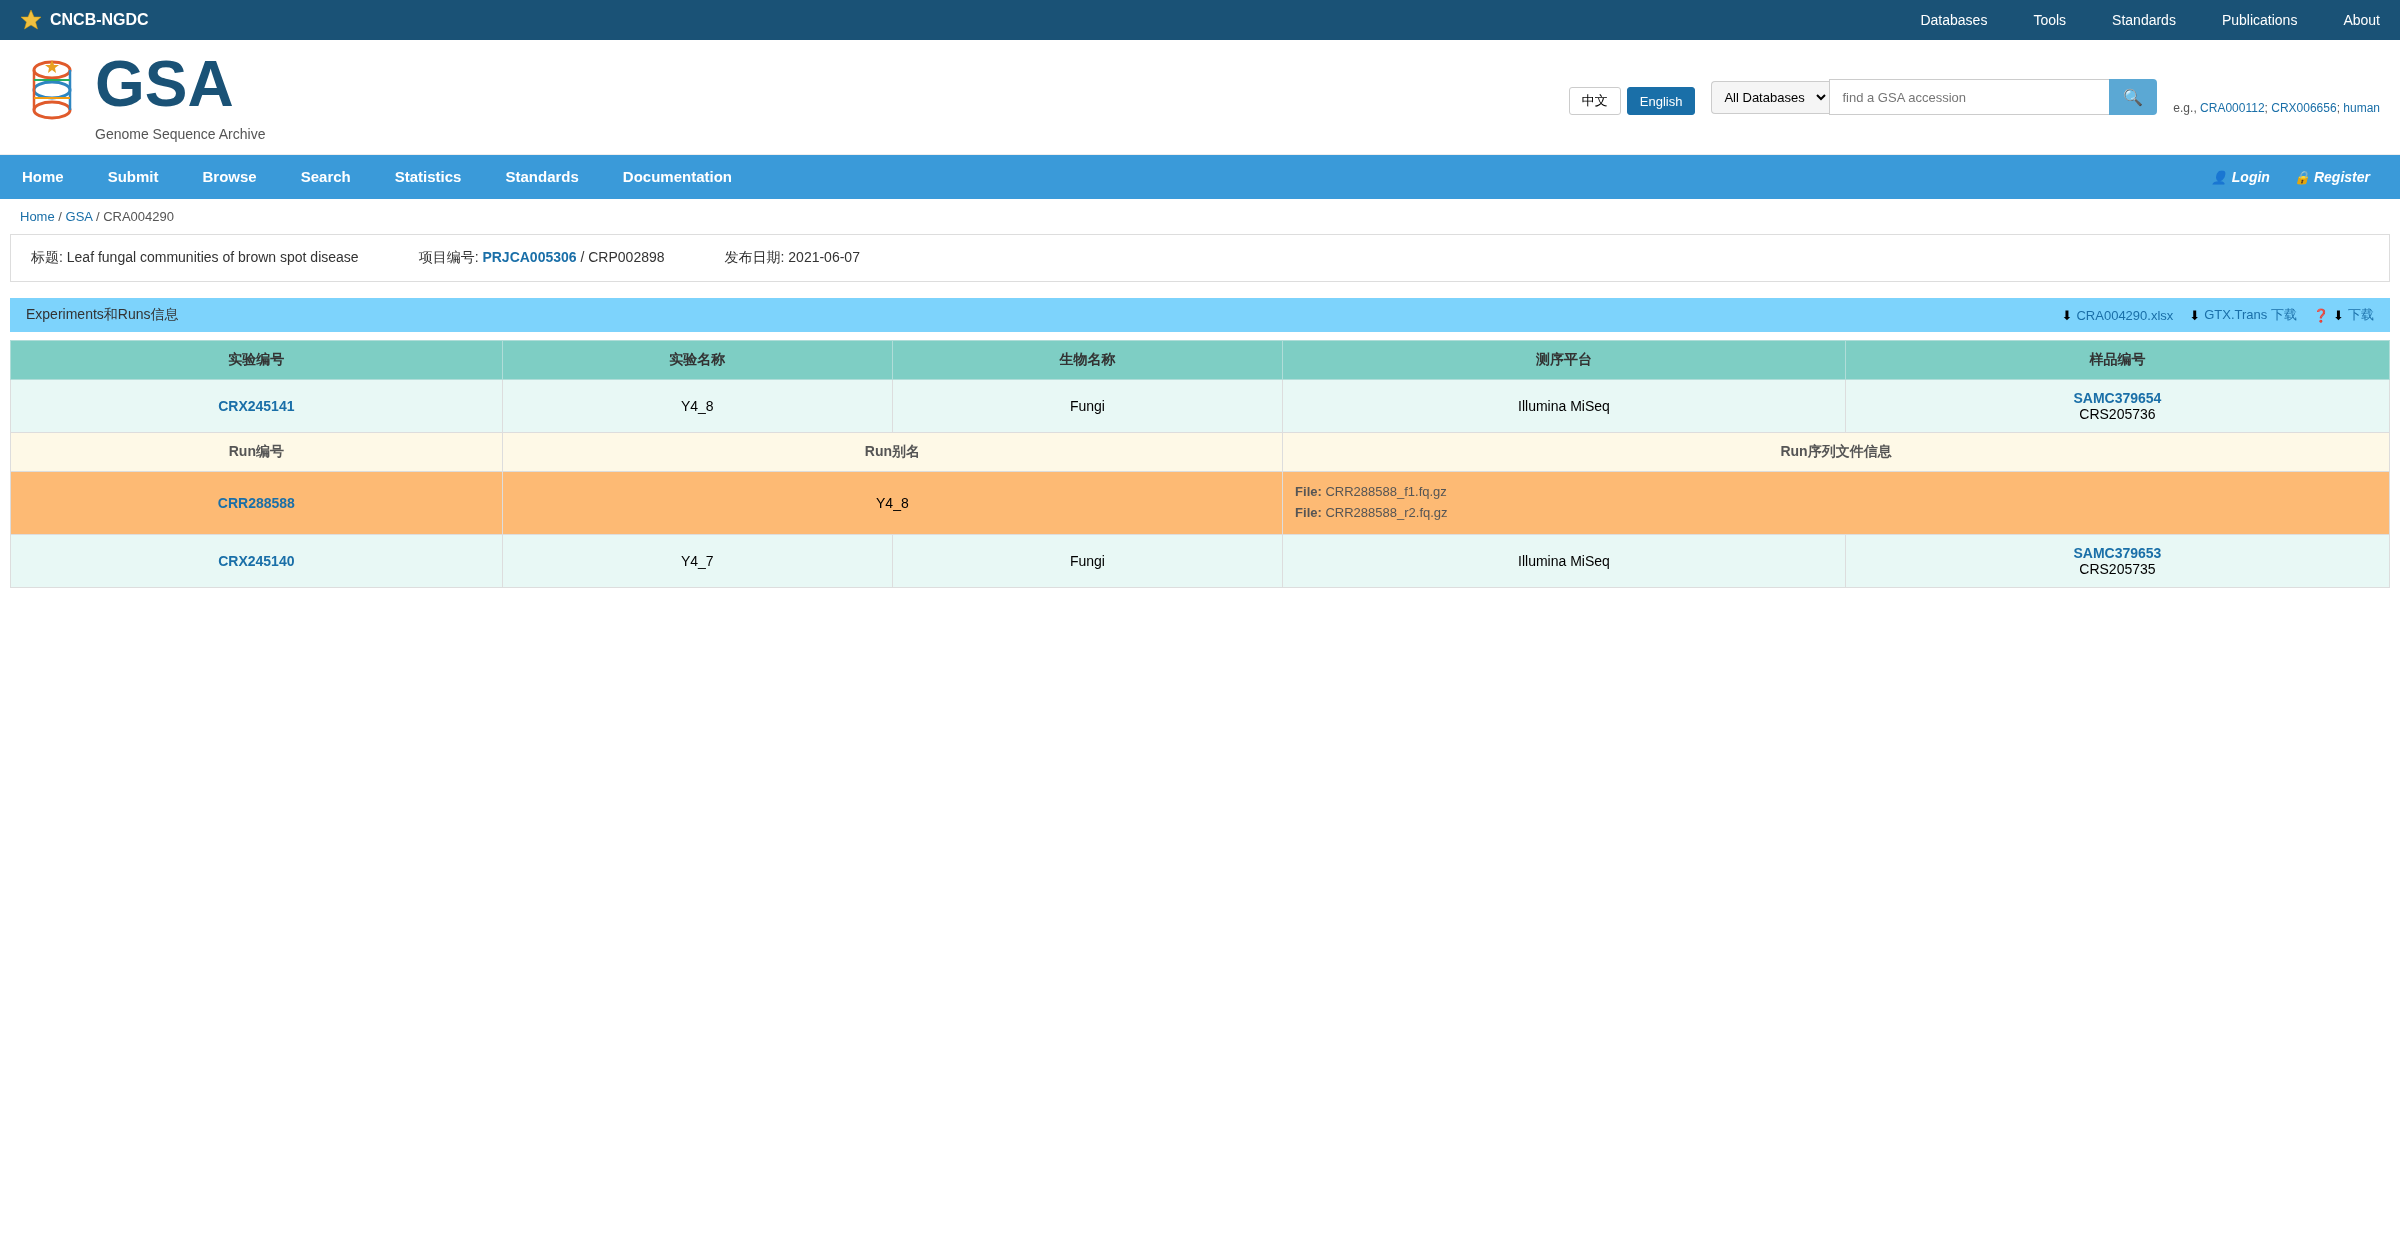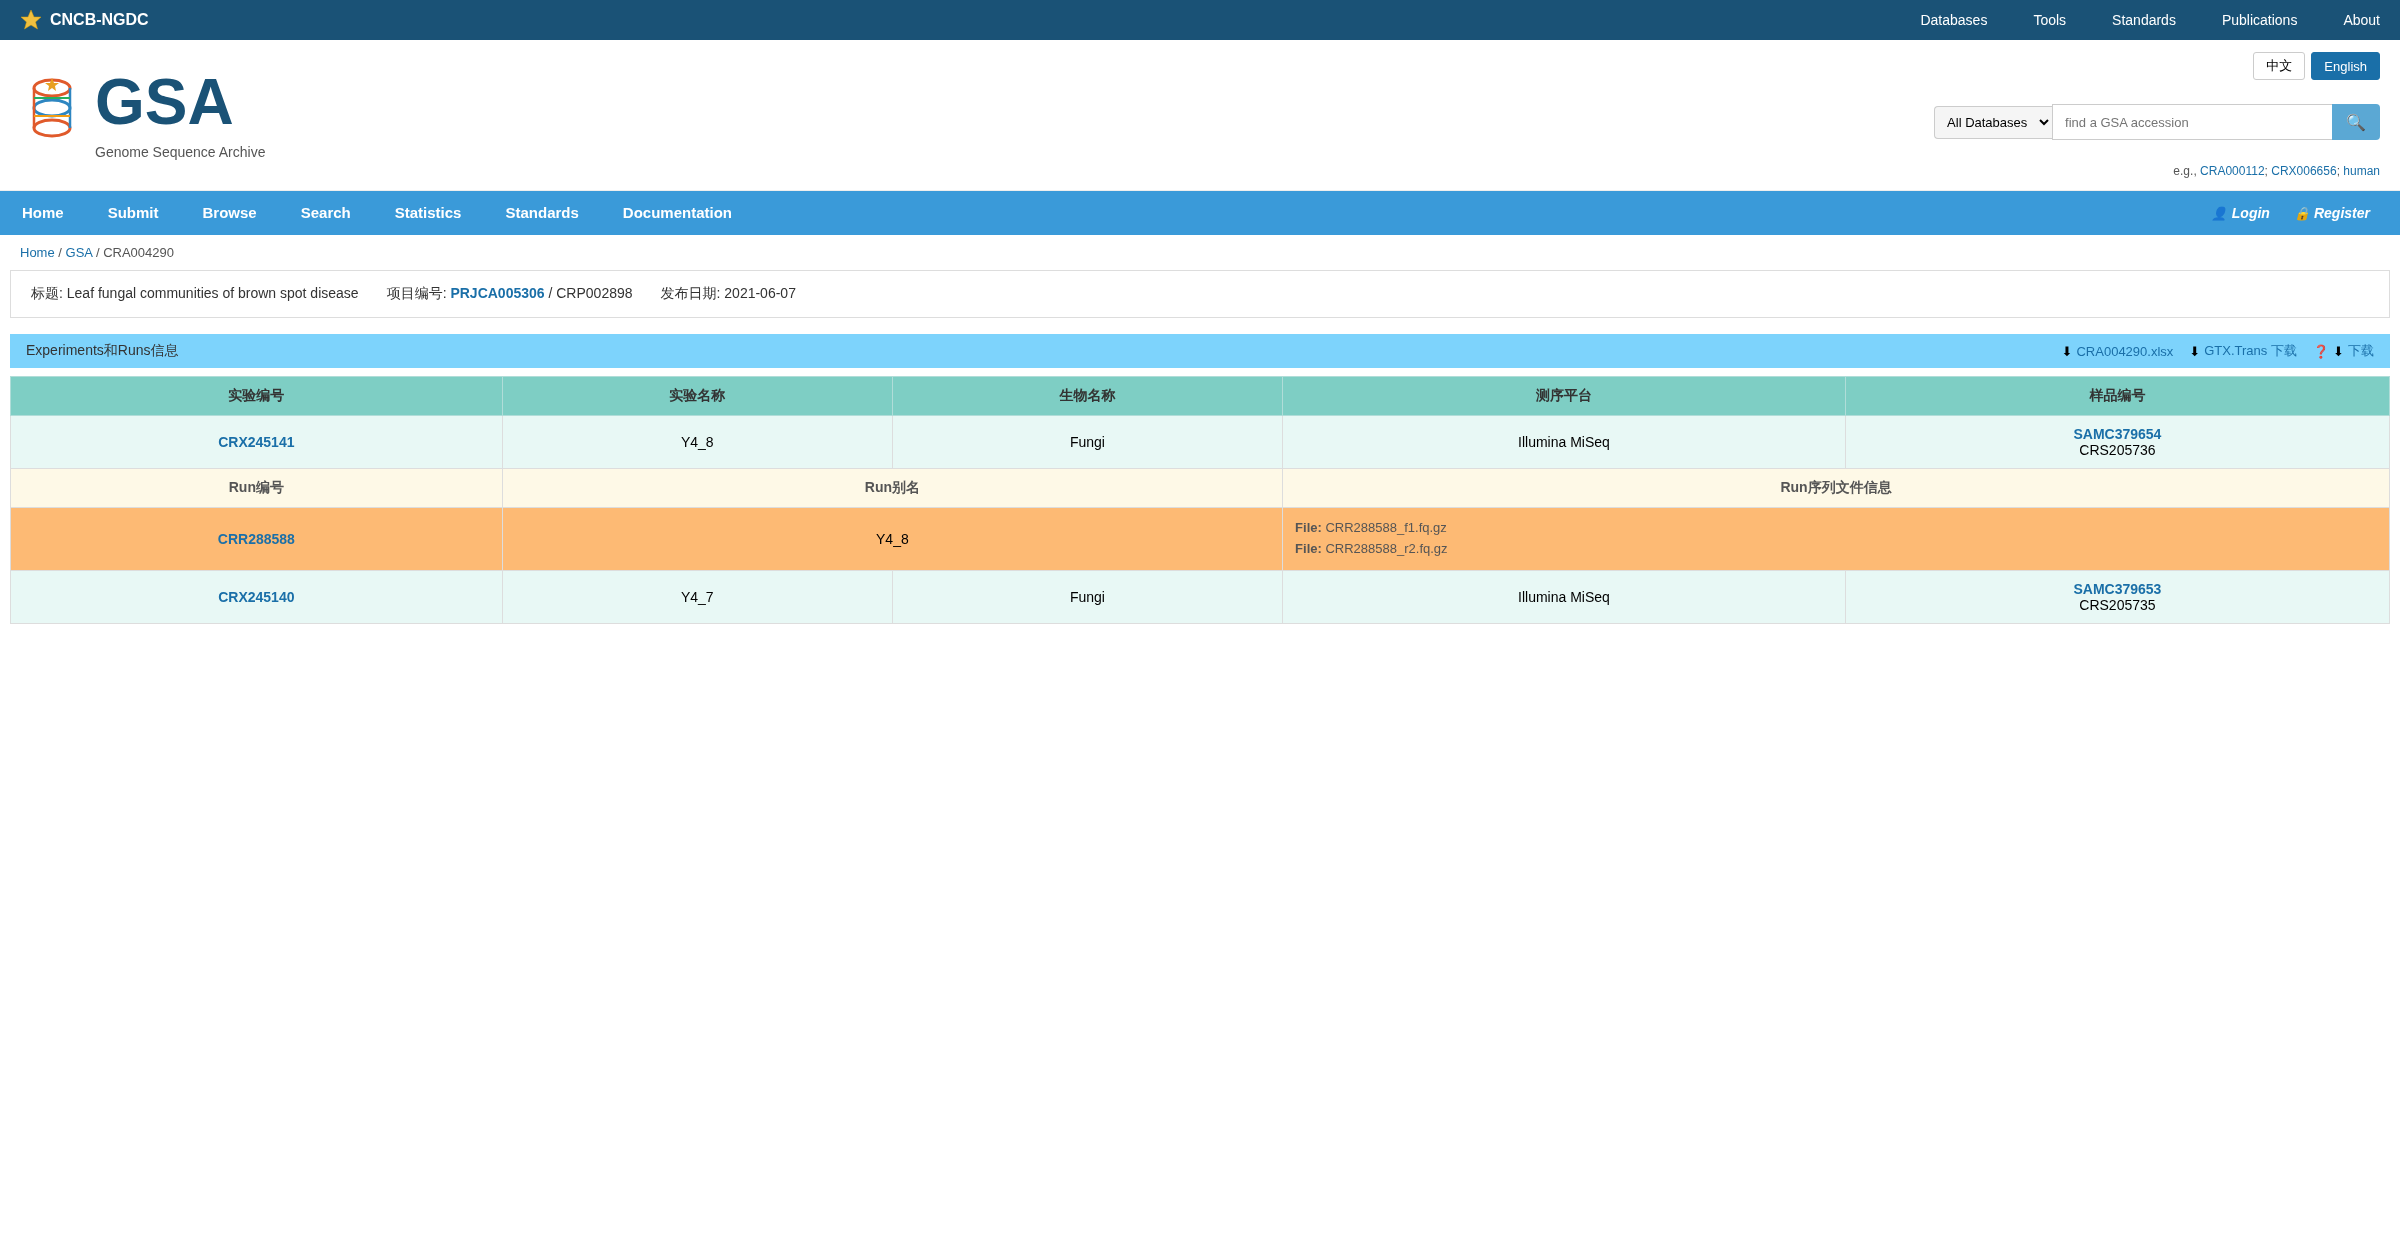--- a/index.html
+++ b/index.html
@@ -31,21 +31,21 @@
     }
     .header-logo { display: flex; align-items: center; gap: 10px; }
     .logo-text-gsa {
       font-size: 64px;
       font-weight: bold;
       color: #1a5276;
       line-height: 1;
     }
     .logo-subtitle { font-size: 14px; color: #555; margin-top: 10px; }
 
-    .header-right { display: flex; flex-direction: column; align-items: flex-end; gap: 24px; }
+    .header-right { display: flex; flex-direction: row; align-items: flex-end; gap: 16px; }
     .lang-buttons { display: flex; gap: 6px; }
     .lang-btn {
       padding: 4px 12px;
       border: 1px solid #ccc;
       background: #fff;
       cursor: pointer;
       font-size: 13px;
       border-radius: 3px;
     }
     .lang-btn.active {
@@ -139,21 +139,21 @@
       margin-top: 10px;
     }
 
     
     .info-box {
       border: 1px solid #ddd;
       padding: 14px 20px;
       margin: 0 0 0 0;
       background: #fff;
       display: flex;
-      gap: 28px;
+      gap: 60px;
       font-size: 14px;
       color: #333;
     }
     .info-box a { color: #1a6fa8; text-decoration: none; font-weight: bold; }
 
     
     .experiments-header {
       background: #7dd3fc;
       padding: 8px 16px;
       display: flex;

